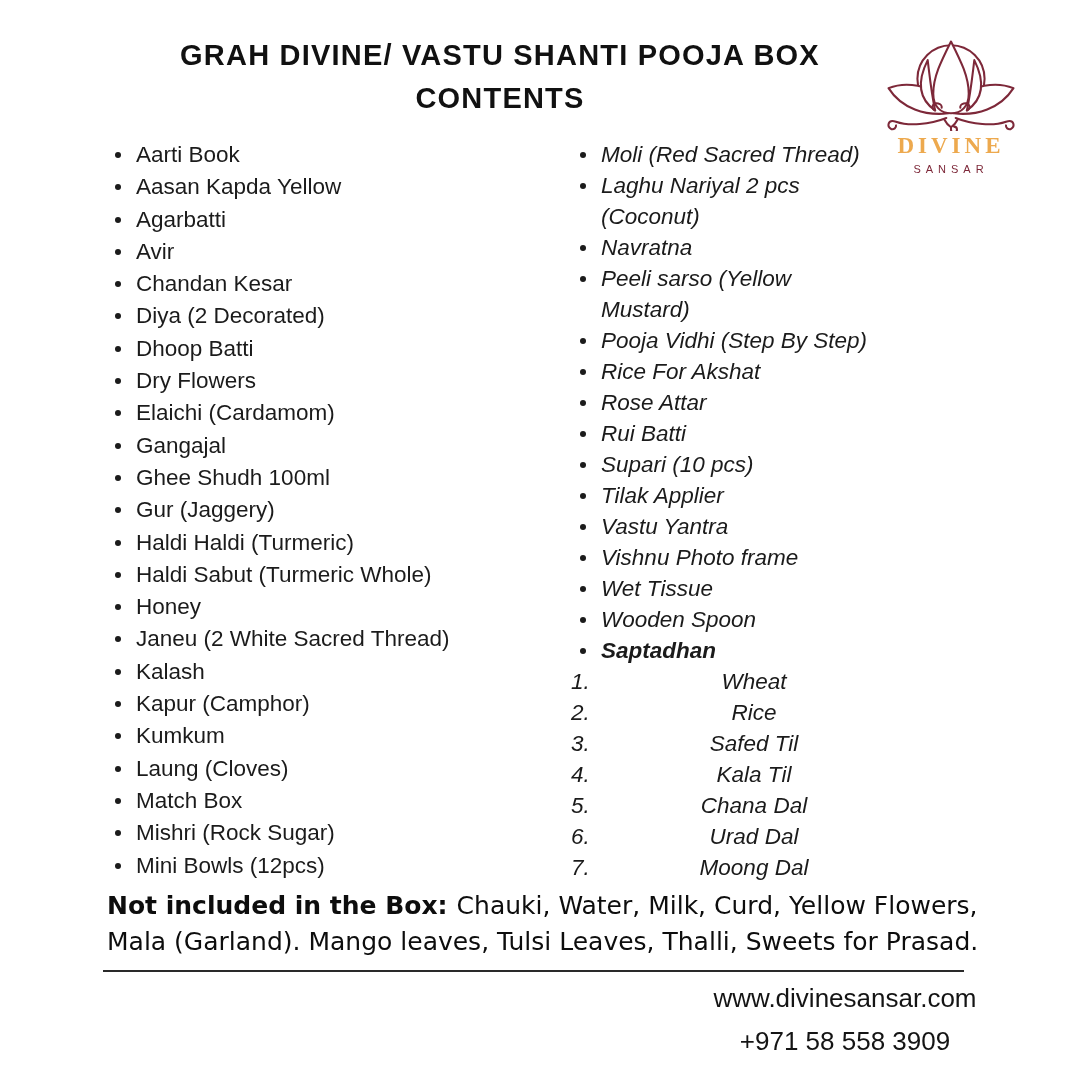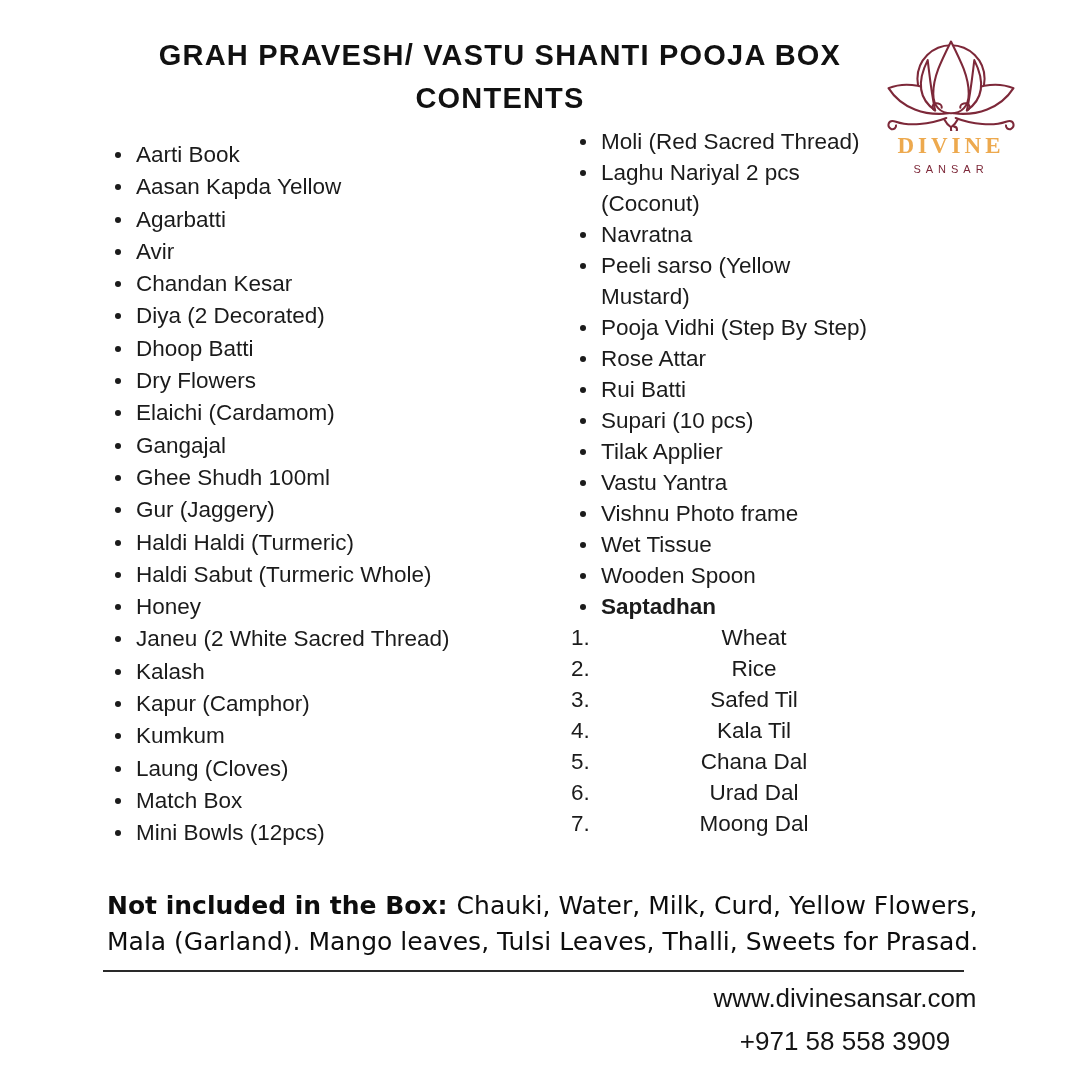--- a/index.html
+++ b/index.html
@@ -22,22 +22,22 @@
   .brand-subname{
     font-size:11px;letter-spacing:5px;color:#7d2839;line-height:14px;margin-top:3px;
   }
   
   ul,ol{margin:0;padding:0;list-style:none;}
   .col-left{
     position:absolute;left:104px;top:139px;width:445px;
     font-size:22.5px;line-height:32.3px;
   }
   .col-right{
-    position:absolute;left:569px;top:126px;width:335px;
-    font-size:22.5px;line-height:31px;
+    position:absolute;left:569px;top:139px;width:335px;
+    font-size:22.5px;line-height:31px;font-style:italic;
   }
   .bullet-list .item,.bullet-one{
     position:relative;padding-left:32px;white-space:pre-line;
   }
   .bullet-list .item::before,.bullet-one::before{
     content:"";position:absolute;left:11px;top:13px;width:6px;height:6px;
     border-radius:50%;background:#1b1b1b;
   }
   .bullet-one{font-weight:700;}
   .num-list{counter-reset:sapta;}
@@ -59,21 +59,21 @@
     border-top:2px solid #2a2a2a;
   }
   .contact{
     position:absolute;left:650px;top:977px;width:390px;text-align:center;
     font-size:26px;line-height:43px;color:#141414;
   }
 </style>
 </head>
 <body>
 
-<div class="page-title">GRAH PRAVESH/ VASTU SHANTI POOJA BOX CONTENTS</div>
+<div class="page-title">GRAH DIVINE/ VASTU SHANTI POOJA BOX CONTENTS</div>
 
 <div class="brand-logo">
   <svg width="146" height="97" viewBox="0 0 150 104">
     <g fill="none" stroke-width="2.2" stroke-linecap="round" stroke-linejoin="round" stroke="#7d2839">
       <circle cx="75" cy="48" r="36"></circle>
       <path d="M72,85 C48,88 22,80 8,58 C28,50 52,56 66,68 C70,73 72,79 72,85 Z" fill="#ffffff"></path>
       <path d="M78,85 C102,88 128,80 142,58 C122,50 98,56 84,68 C80,73 78,79 78,85 Z" fill="#ffffff"></path>
       <path d="M50,28 C40,48 38,68 58,82 C54,64 52,44 50,28 Z" fill="#ffffff"></path>
       <path d="M100,28 C110,48 112,68 92,82 C96,64 98,44 100,28 Z" fill="#ffffff"></path>
       <path d="M75,8 C64,30 56,46 56,64 C56,78 64,85 75,85 C86,85 94,78 94,64 C94,46 86,30 75,8 Z" fill="#ffffff"></path>
@@ -104,32 +104,34 @@
     <li class="item">Gur (Jaggery)</li>
     <li class="item">Haldi Haldi (Turmeric)</li>
     <li class="item">Haldi Sabut (Turmeric Whole)</li>
     <li class="item">Honey</li>
     <li class="item">Janeu (2 White Sacred Thread)</li>
     <li class="item">Kalash</li>
     <li class="item">Kapur (Camphor)</li>
     <li class="item">Kumkum</li>
     <li class="item">Laung (Cloves)</li>
     <li class="item">Match Box</li>
+    <li class="item">Mishri (Rock Sugar)</li>
     <li class="item">Mini Bowls (12pcs)</li>
   </ul>
 
 <div class="col-right">
   <ul class="bullet-list">
       <li class="item">Moli (Red Sacred Thread)</li>
       <li class="item">Laghu Nariyal 2 pcs
 (Coconut)</li>
       <li class="item">Navratna</li>
       <li class="item">Peeli sarso (Yellow
 Mustard)</li>
       <li class="item">Pooja Vidhi (Step By Step)</li>
+      <li class="item">Rice For Akshat</li>
       <li class="item">Rose Attar</li>
       <li class="item">Rui Batti</li>
       <li class="item">Supari (10 pcs)</li>
       <li class="item">Tilak Applier</li>
       <li class="item">Vastu Yantra</li>
       <li class="item">Vishnu Photo frame</li>
       <li class="item">Wet Tissue</li>
       <li class="item">Wooden Spoon</li>
     </ul>
   <div class="bullet-one">Saptadhan</div>

